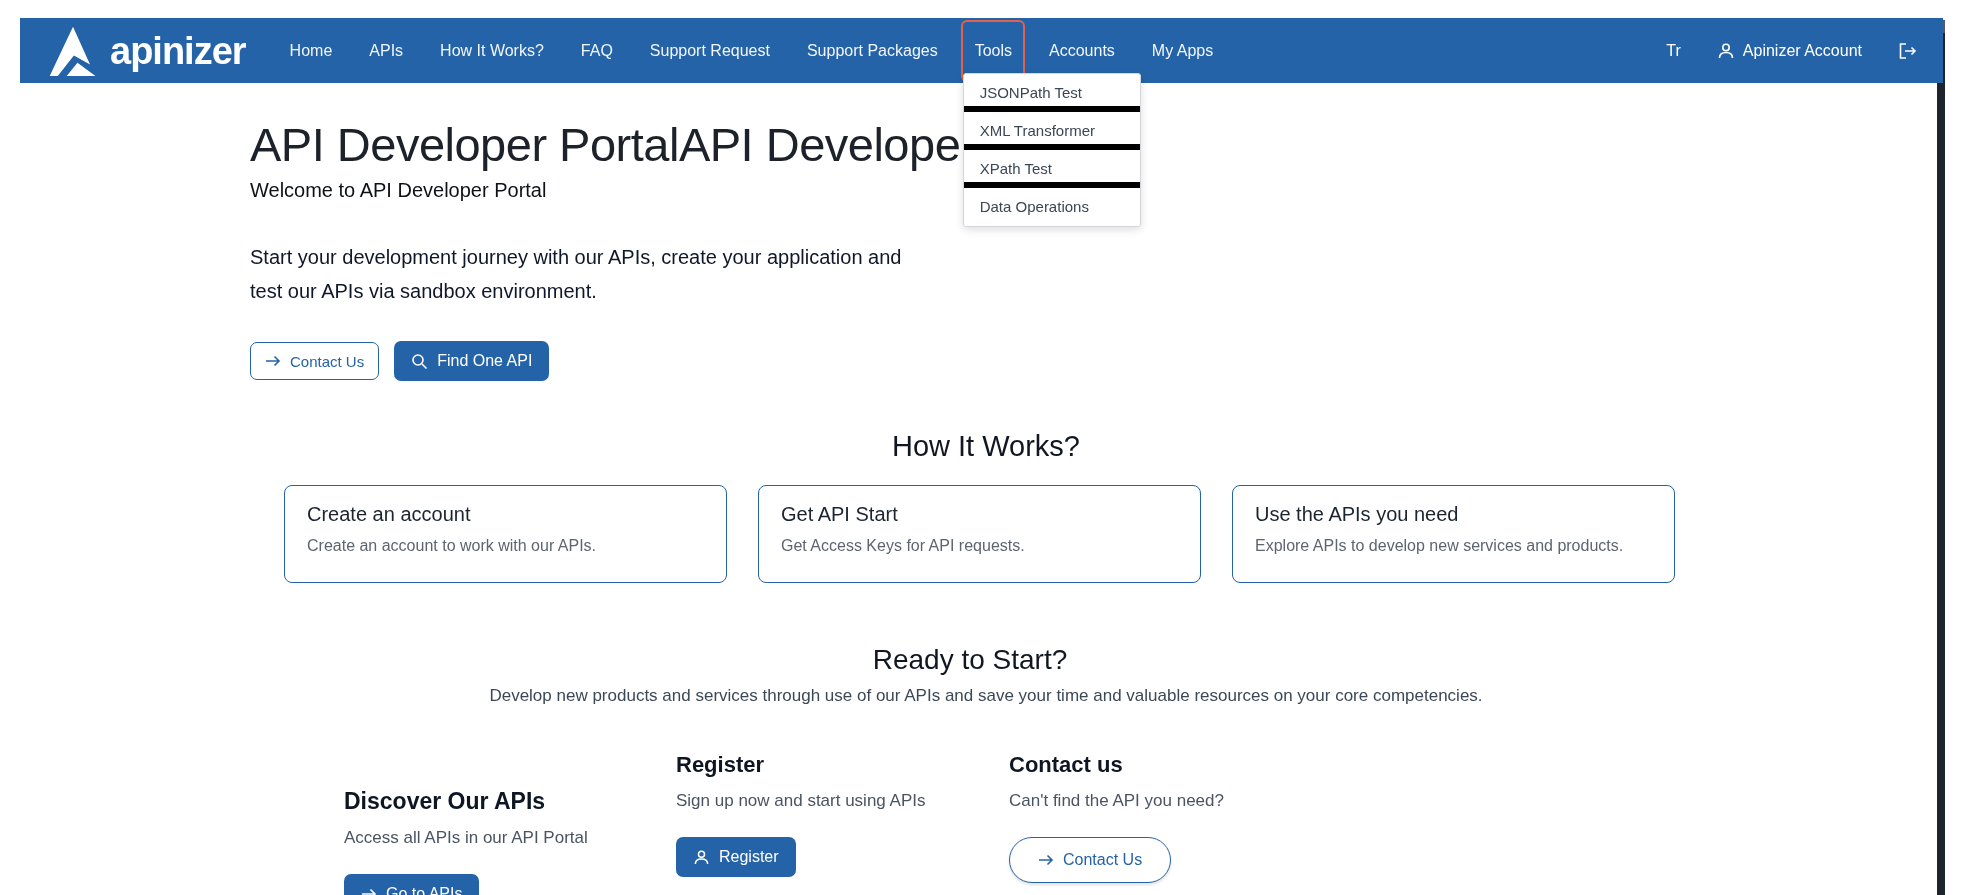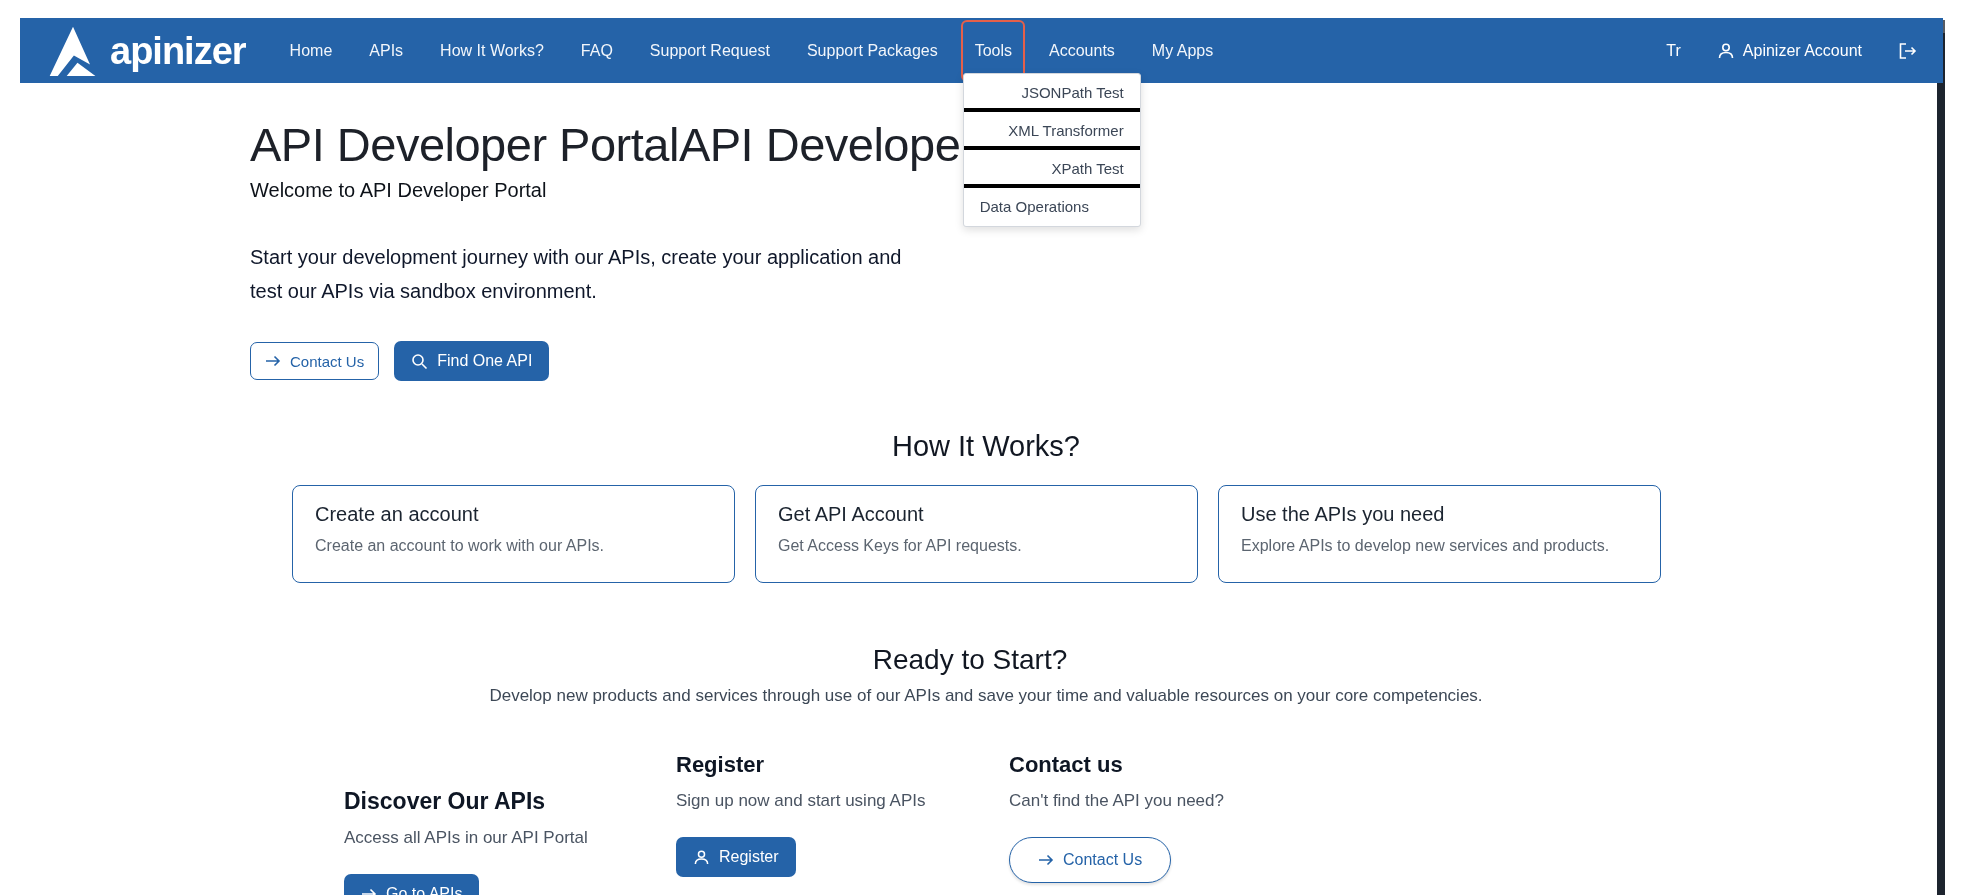--- a/index.html
+++ b/index.html
@@ -21,42 +21,42 @@
   
   .tools-annot { position:absolute; left:-14px; top:-22px; width:calc(100% + 27px); height:62px;
                  border:2px solid #e4604a; border-radius:6px; pointer-events:none; }
 
   
   .dropdown { position:absolute; left:-12px; top:31px; width:178px; background:#fff;
               border:1px solid #d3d7dd; border-radius:3px; box-shadow:0 3px 8px rgba(0,0,0,.13);
               z-index:30; }
   .dropdown .item { height:38px; line-height:38px; padding:0 16px; font-size:15px;
                     color:#3b4656; cursor:pointer; white-space:nowrap; }
-  .dropdown .item:not(:last-child) { border-bottom:4px solid #000000;text-align:right; }
+  .dropdown .item:not(:last-child) { border-bottom:6px solid #000000; }
 
   
   .hero-title-wrap { position:absolute; left:250px; top:112px; width:888px; height:70px;
                      overflow:hidden; white-space:nowrap; z-index:1; }
   .hero-title { font-size:47px; font-weight:400; color:#1d2129; letter-spacing:-0.5px; line-height:66px; }
   .hero-welcome { position:absolute; left:250px; top:179px; font-size:20px; font-weight:normal; color:#0d1219; }
   .hero-desc { position:absolute; left:250px; top:240px; width:680px; font-size:20px;
                line-height:34px; color:#0f172a; }
   .hero-btns { position:absolute; left:250px; top:341px; display:flex; gap:15px; align-items:center; }
 
   .btn { display:inline-flex; align-items:center; gap:9px; border-radius:7px; cursor:pointer;
          font-size:15px; border:none; background:none; font-family:inherit; }
   .btn-outline { border:1px solid #2563a8; color:#2563a8; background:#fff; height:38px; padding:0 14px; }
   .btn-primary { background:#2563a8; color:#fff; height:40px; padding:0 17px; font-size:16px;border-radius:7px; }
   .btn-pill { border:1.5px solid #2563a8; color:#2563a8; background:#fff; height:46px; padding:0 28px;
               border-radius:24px; font-size:16px; box-shadow:0 2px 3px rgba(0,0,0,.12); }
 
   
   .hiw-title { position:absolute; left:284px; top:430px; width:1404px; text-align:center;
                font-size:29px; color:#111722; }
-  .cards { position:absolute; left:292px; top:485px; display:flex; gap:20px;border-radius:14px; }
+  .cards { position:absolute; left:284px; top:485px; display:flex; gap:31px;border-radius:14px; }
   .card { width:443px; height:98px; border:1.5px solid #2563a8; border-radius:8px;
           background:#fff; padding:17px 22px; }
   .card-title { font-size:20px; font-weight:500; color:#1b2430; }
   .card-desc { margin-top:11px; font-size:16px; color:#5c6570; }
 
   
   .ready-title { position:absolute; left:268px; top:644px; width:1404px; text-align:center;
                  font-size:28px; color:#111722; }
   .ready-sub { position:absolute; left:284px; top:686px; width:1404px; text-align:center;
                font-size:17px; color:#3d4856; }
@@ -157,21 +157,21 @@
 </div>
 
 <div class="hiw-title">How It Works?</div>
 
 <div class="cards">
   <div class="card">
     <div class="card-title">Create an account</div>
     <div class="card-desc">Create an account to work with our APIs.</div>
   </div>
   <div class="card">
-    <div class="card-title">Get API Account</div>
+    <div class="card-title">Get API Start</div>
     <div class="card-desc">Get Access Keys for API requests.</div>
   </div>
   <div class="card">
     <div class="card-title">Use the APIs you need</div>
     <div class="card-desc">Explore APIs to develop new services and products.</div>
   </div>
 </div>
 
 <div class="ready-title">Ready to Start?</div>
 <div class="ready-sub">Develop new products and services through use of our APIs and save your time and valuable resources on your core competencies.</div>

